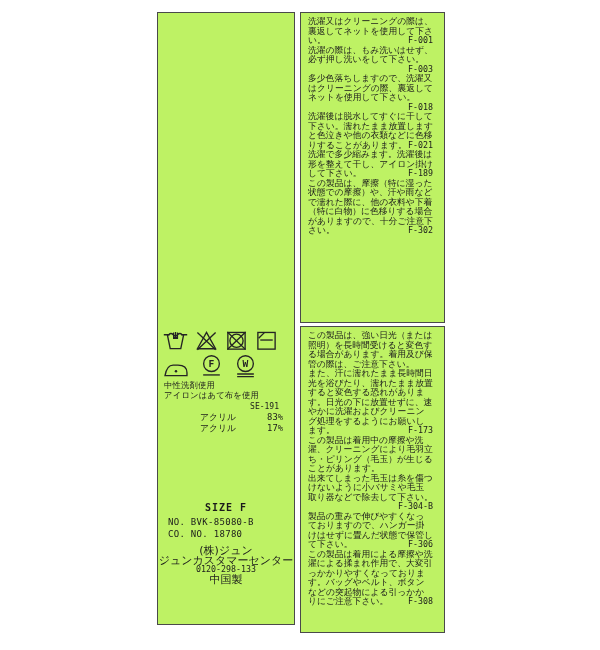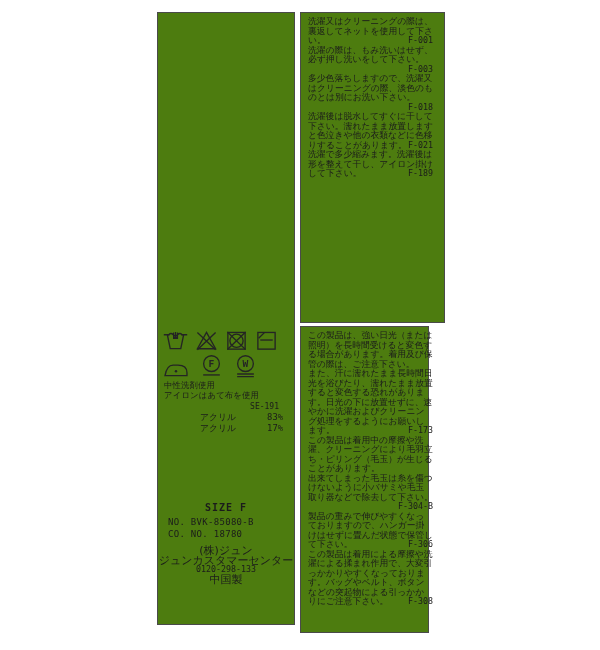--- a/index.html
+++ b/index.html
@@ -1,39 +1,39 @@
 <!DOCTYPE html>
 <html><head>
 <meta charset="utf-8">
 <style>
   html,body{margin:0;padding:0;width:600px;height:650px;background:#ffffff;
     font-family:"DejaVu Sans","Liberation Sans",sans-serif;color:#1b1b1b;
     -webkit-font-smoothing:antialiased;}
   #canvas{position:relative;width:600px;height:650px;background:#ffffff;overflow:hidden;}
-  .tag-box{position:absolute;background:#4d7c0f;border:1.5px solid #4a4a4a;box-sizing:border-box;}
+  .tag-box{position:absolute;background:#bef264;border:1.5px solid #4a4a4a;box-sizing:border-box;}
   
   #left-tag{left:157px;top:12px;width:138px;height:613px;}
   .abs{position:absolute;}
   .sym-row{display:flex;align-items:flex-end;gap:7px;}
   .sym-row svg{display:block;}
   .sym{stroke:#242424;fill:none;stroke-width:1.4;stroke-linecap:square;}
   .symfill{fill:#242424;stroke:none;}
   .symtext{fill:#242424;font-family:"DejaVu Sans Mono","Liberation Mono",monospace;
     font-weight:bold;font-size:10px;}
   .note-line{font-size:8.3px;line-height:10px;letter-spacing:0.2px;}
   .se-code{font-size:8px;font-family:"DejaVu Sans Mono","Liberation Mono",monospace;}
   .comp-row{display:flex;padding:0 11px 0 42px;font-size:8.8px;line-height:10.5px;}
   .comp-row .pct{margin-left:auto;font-family:"DejaVu Sans Mono","Liberation Mono",monospace;}
   .mono{font-family:"DejaVu Sans Mono","Liberation Mono",monospace;}
   .size-line{font-size:10px;font-weight:bold;text-align:center;letter-spacing:1px;}
   .no-line{font-size:9px;padding-left:10px;letter-spacing:0.3px;}
   .center-line{text-align:center;font-size:11px;line-height:9.6px;}
   
   #right-tag-top{left:300px;top:12px;width:145px;height:311px;}
-  #right-tag-bottom{left:300px;top:326px;width:129px;height:307px;}
+  #right-tag-bottom{left:300px;top:326px;width:145px;height:307px;}
   .care-text{padding:4px 4px 0 7px;}
   .cp{margin:0;width:125px;font-size:8.8px;line-height:9.5px;text-align:left;
     word-break:break-all;overflow:hidden;}
   .cp::after{content:"";display:block;clear:both;}
   .fcode{float:right;font-family:"DejaVu Sans Mono","Liberation Mono",monospace;
     font-size:8.3px;line-height:9.5px;}
 </style>
 </head>
 <body>
 
@@ -127,26 +127,27 @@
     </div>
   </div>
 
   <div id="right-tag-top" class="tag-box">
     <div class="care-text">
 
         <p class="cp"><span>洗濯又はクリーニングの際は、裏返してネットを使用して下さい。</span><span class="fcode">F-001</span></p>
 
         <p class="cp"><span>洗濯の際は、もみ洗いはせず、必ず押し洗いをして下さい。</span><span class="fcode">F-003</span></p>
 
-        <p class="cp"><span>多少色落ちしますので、洗濯又はクリーニングの際、淡色のものとは別にお洗い下さい。</span><span class="fcode">F-018</span></p>
+        <p class="cp"><span>多少色落ちしますので、洗濯又はクリーニングの際、裏返してネットを使用して下さい。</span><span class="fcode">F-018</span></p>
 
         <p class="cp"><span>洗濯後は脱水してすぐに干して下さい。濡れたまま放置しますと色泣きや他の衣類などに色移りすることがあります。</span><span class="fcode">F-021</span></p>
 
         <p class="cp"><span>洗濯で多少縮みます。洗濯後は形を整えて干し、アイロン掛けして下さい。</span><span class="fcode">F-189</span></p>
 
+        <p class="cp"><span>この製品は、摩擦（特に湿った状態での摩擦）や、汗や雨などで濡れた際に、他の衣料や下着（特に白物）に色移りする場合がありますので、十分ご注意下さい。</span><span class="fcode">F-302</span></p>
       </div>
   </div>
 
   <div id="right-tag-bottom" class="tag-box">
     <div class="care-text">
 
         <p class="cp"><span>この製品は、強い日光（または照明）を長時間受けると変色する場合があります。着用及び保管の際は、ご注意下さい。</span><span class="fcode"></span></p>
 
         <p class="cp"><span>また、汗に濡れたまま長時間日光を浴びたり、濡れたまま放置すると変色する恐れがあります。日光の下に放置せずに、速やかに洗濯およびクリーニング処理をするようにお願いします。</span><span class="fcode">F-173</span></p>
 

